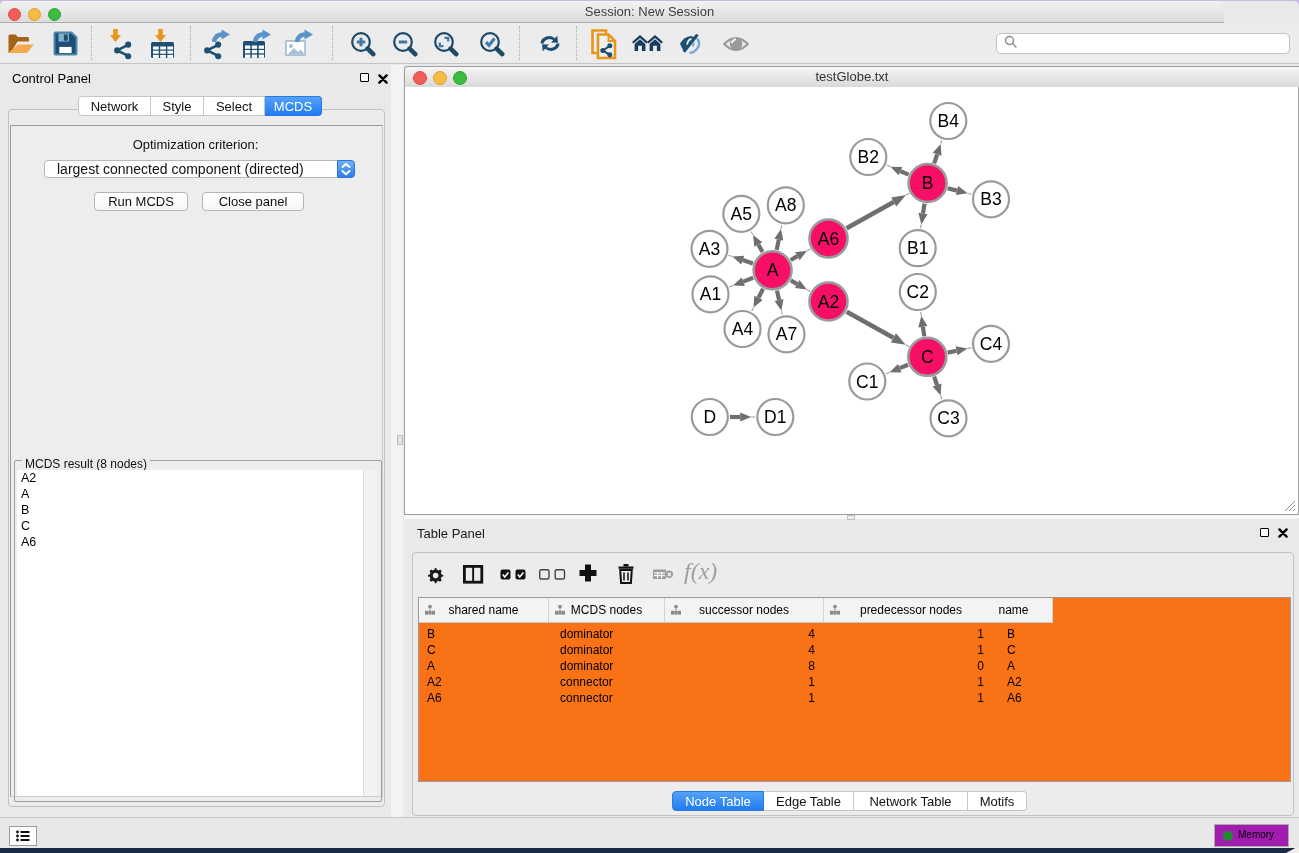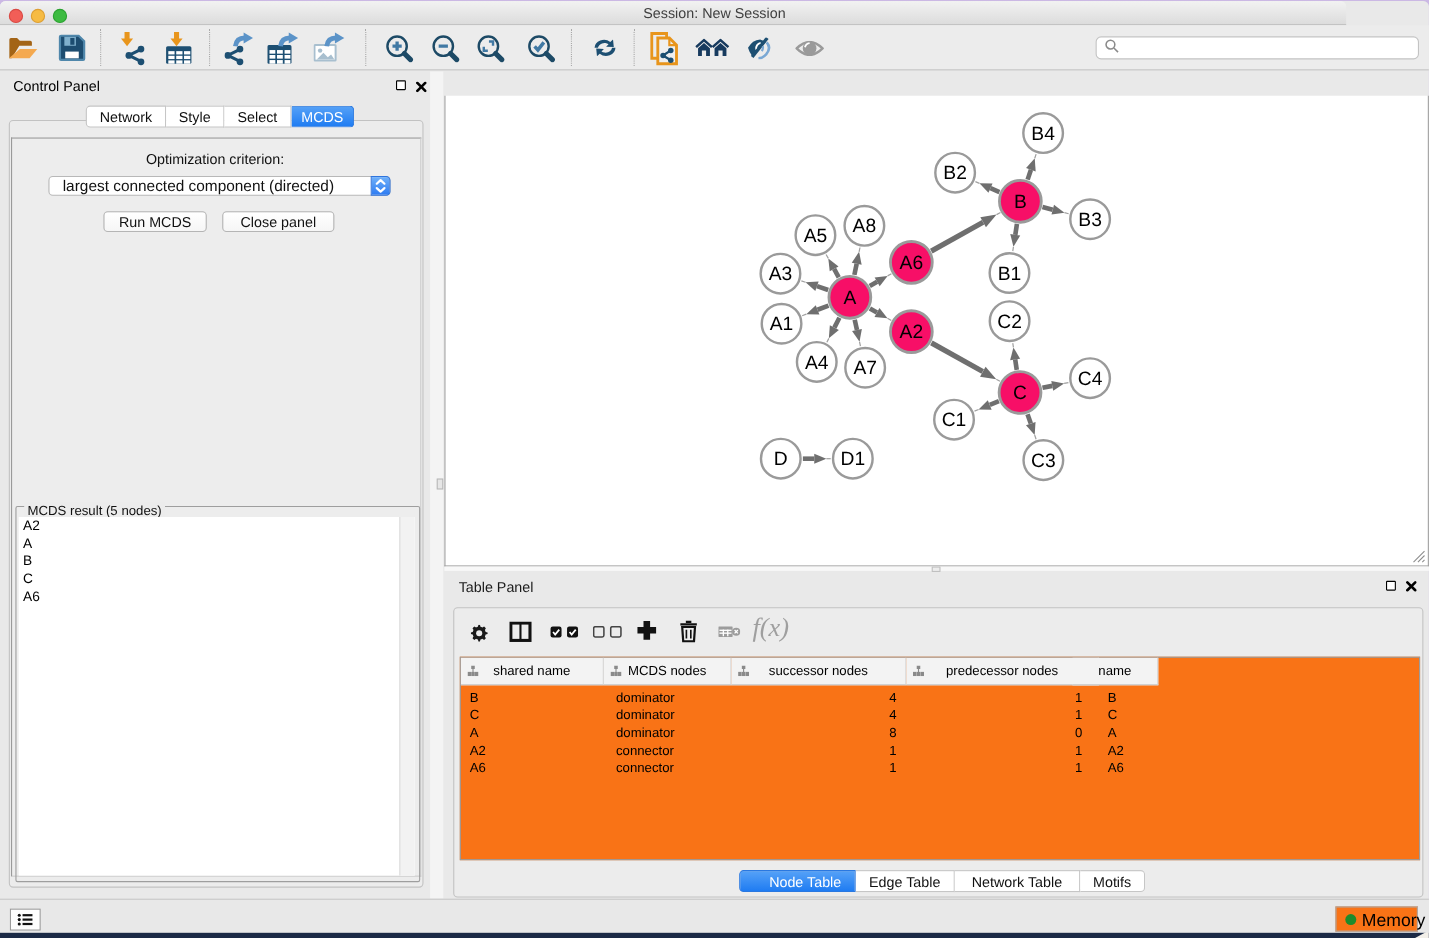--- a/index.html
+++ b/index.html
@@ -61,21 +61,21 @@
   #tp-toolbar{left:0;top:0;width:880px;height:47px;text-align:right;}
   #tp-table{left:5px;top:44px;width:871px;height:183px;background:#f97316;border:1px solid #9b9b9b;}
   .th{position:absolute;top:0;height:24px;background:#f3f3f3;border-right:1px solid #d4d4d4;border-bottom:1px solid #c9c9c9;
       font-size:12px;color:#000;text-align:center;line-height:24px;}
   .trow{position:absolute;font-size:12px;color:#000;height:16px;line-height:16px;}
   
   #bottom-tabs{left:672px;top:790px;}
   
   #statusbar{left:0;top:816px;width:1299px;height:30px;border-top:1px solid #c8c8c8;background:#e8e8e8;}
   #list-btn{left:9px;top:8px;width:26px;height:18px;background:#fdfdfd;border:1px solid #9b9b9b;}
-  #mem-btn{left:1214px;top:6px;width:73px;height:21px;background:#f97316;border:1px solid #ababab;font-size:16px;color:#000;}
+  #mem-btn{left:1214px;top:6px;width:73px;height:21px;background:#a21caf;border:1px solid #ababab;font-size:10px;color:#000;}
   #mem-btn .dot{position:absolute;left:8px;top:6px;width:10px;height:10px;border-radius:50%;background:#1f8b2c;}
   #mem-btn .mtext{position:absolute;left:23px;top:4px;}
 </style>
 </head>
 <body>
 <div id="desktop-strip" class="abs"></div>
 <svg class="abs" style="left:1286px;top:846px" width="13" height="7" viewBox="0 0 13 7">
     <path d="M13 0 L13 7 L0 7 Z" fill="#f2efe9"></path>
   </svg>
 <div id="mainwin" class="abs">
@@ -269,27 +269,33 @@
       <span class="dtext">largest connected component (directed)</span>
     <div id="dd-btn">
         <svg width="16" height="16" viewBox="0 0 16 16" style="position:absolute;left:0;top:0">
           <path d="M4.5 6 L8 2.8 L11.5 6 M4.5 10 L8 13.2 L11.5 10" stroke="#fff" stroke-width="2" fill="none" stroke-linecap="round" stroke-linejoin="round"></path>
         </svg>
       </div>
   </div>
   <div id="btn-run" class="abs btn">Run MCDS</div>
   <div id="btn-close" class="abs btn">Close panel</div>
   <div id="fieldset" class="abs"></div>
-  <div id="fs-legend" class="abs">MCDS result (5 nodes)</div>
+  <div id="fs-legend" class="abs">MCDS result (8 nodes)</div>
   <div id="listbox" class="abs">
       <div class="sb"></div>
     <div class="items">A2<br>A<br>B<br>C<br>A6</div>
   </div>
 
   <div id="netwin" class="abs">
+    <div id="net-tb" class="abs">
+      <div class="abs tl t1"></div>
+        <div class="abs tl t2"></div>
+        <div class="abs tl t3"></div>
+      <div id="net-title" class="abs">testGlobe.txt</div>
+    </div>
     <div id="net-content" class="abs">
       <svg width="893" height="427" viewBox="0 0 893 427" style="position:absolute;left:0;top:0">
           <line x1="328.0" y1="198.6" x2="324.2" y2="200.1" stroke="#a0a0a0" stroke-width="1.1"></line>
           <line x1="348.2" y1="190.8" x2="338.2" y2="194.6" stroke="#6f6f6f" stroke-width="4.2"></line>
           <polygon points="328.0,198.6 336.6,190.4 339.9,198.9" fill="#6f6f6f"></polygon>
           <line x1="327.3" y1="169.6" x2="323.5" y2="168.3" stroke="#a0a0a0" stroke-width="1.1"></line>
           <line x1="347.9" y1="176.6" x2="337.7" y2="173.1" stroke="#6f6f6f" stroke-width="4.2"></line>
           <polygon points="327.3,169.6 339.2,168.8 336.2,177.5" fill="#6f6f6f"></polygon>
           <line x1="348.5" y1="220.6" x2="346.7" y2="224.1" stroke="#a0a0a0" stroke-width="1.1"></line>
           <line x1="358.1" y1="201.8" x2="353.5" y2="210.8" stroke="#6f6f6f" stroke-width="4.2"></line>
@@ -511,21 +517,21 @@
       <div class="trow" style="left:405px;width:160px;top:76px;text-align:right;">1</div>
       <div class="trow" style="left:588px;top:76px;">A2</div>
       <div class="trow" style="left:8px;top:92px;">A6</div>
       <div class="trow" style="left:141px;top:92px;">connector</div>
       <div class="trow" style="left:246px;width:150px;top:92px;text-align:right;">1</div>
       <div class="trow" style="left:405px;width:160px;top:92px;text-align:right;">1</div>
       <div class="trow" style="left:588px;top:92px;">A6</div>
     </div>
   </div>
   <div id="bottom-tabs" class="abs tabrow">
-    <div class="tab first sel" style="width:90px;padding-left:14px;">Node Table</div>
+    <div class="tab first sel" style="width:90px;">Node Table</div>
     <div class="tab" style="width:89px;">Edge Table</div>
     <div class="tab" style="width:113px;">Network Table</div>
     <div class="tab last" style="width:58px;">Motifs</div>
   </div>
   <div id="statusbar" class="abs">
     <div id="list-btn" class="abs">
         <svg width="26" height="18" viewBox="0 0 26 18" style="position:absolute">
           <g fill="#111">
             <circle cx="7.5" cy="5" r="1.4"></circle>
             <circle cx="7.5" cy="9" r="1.4"></circle>

